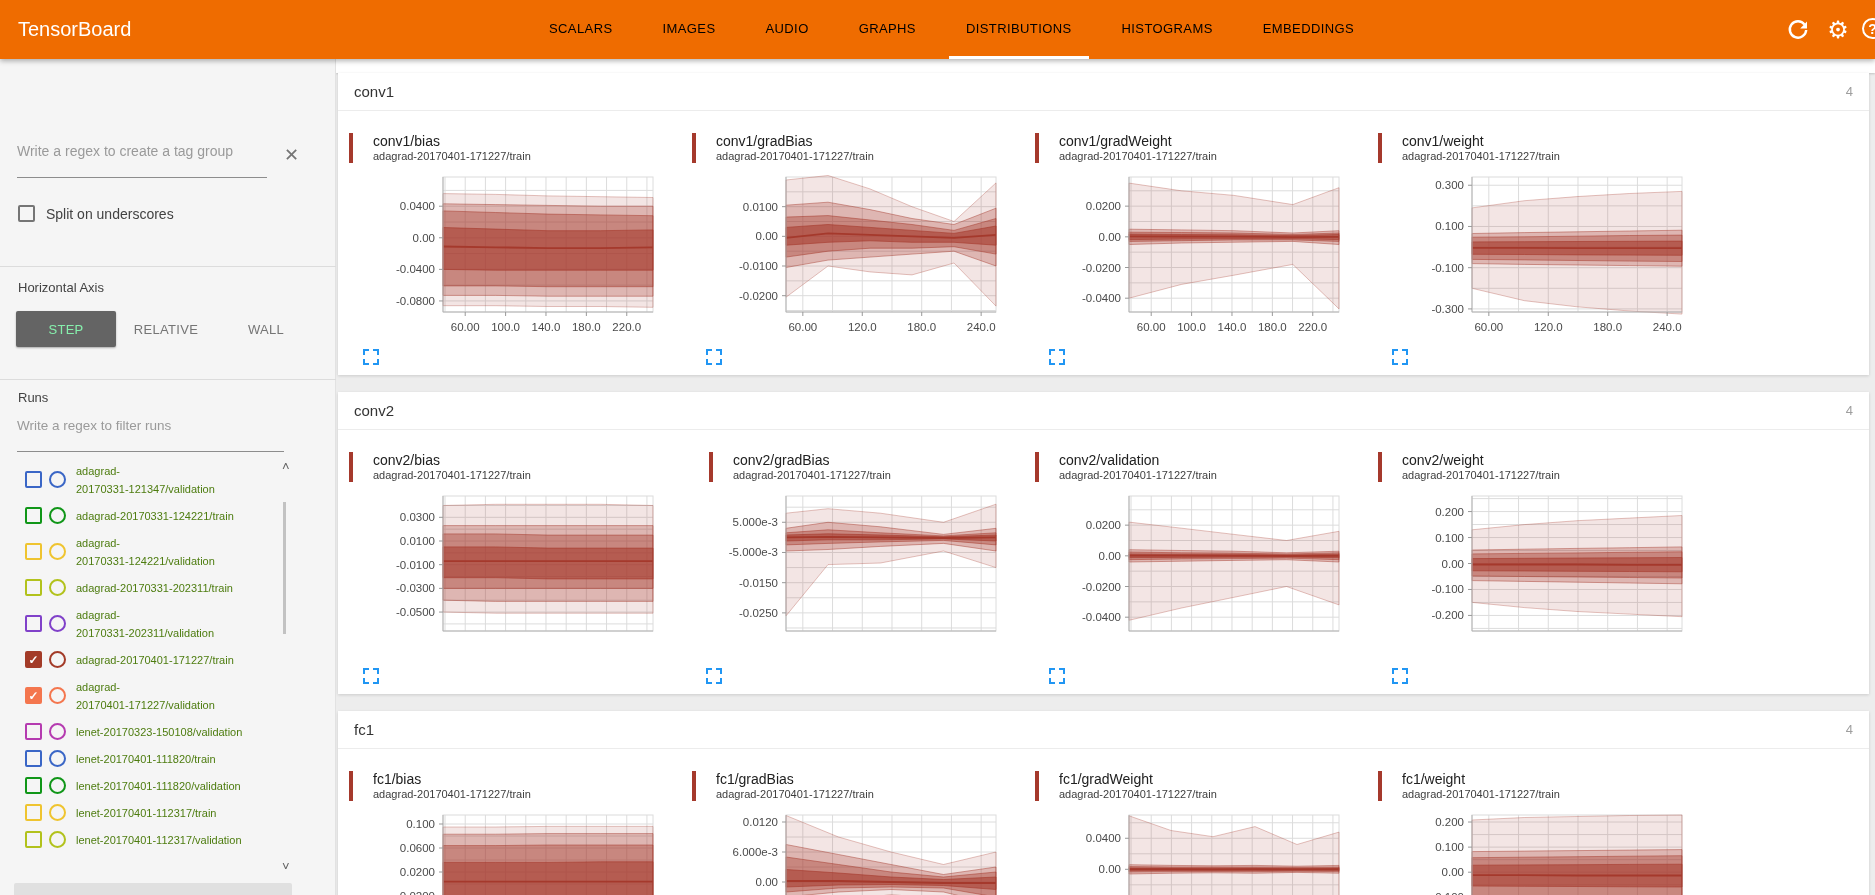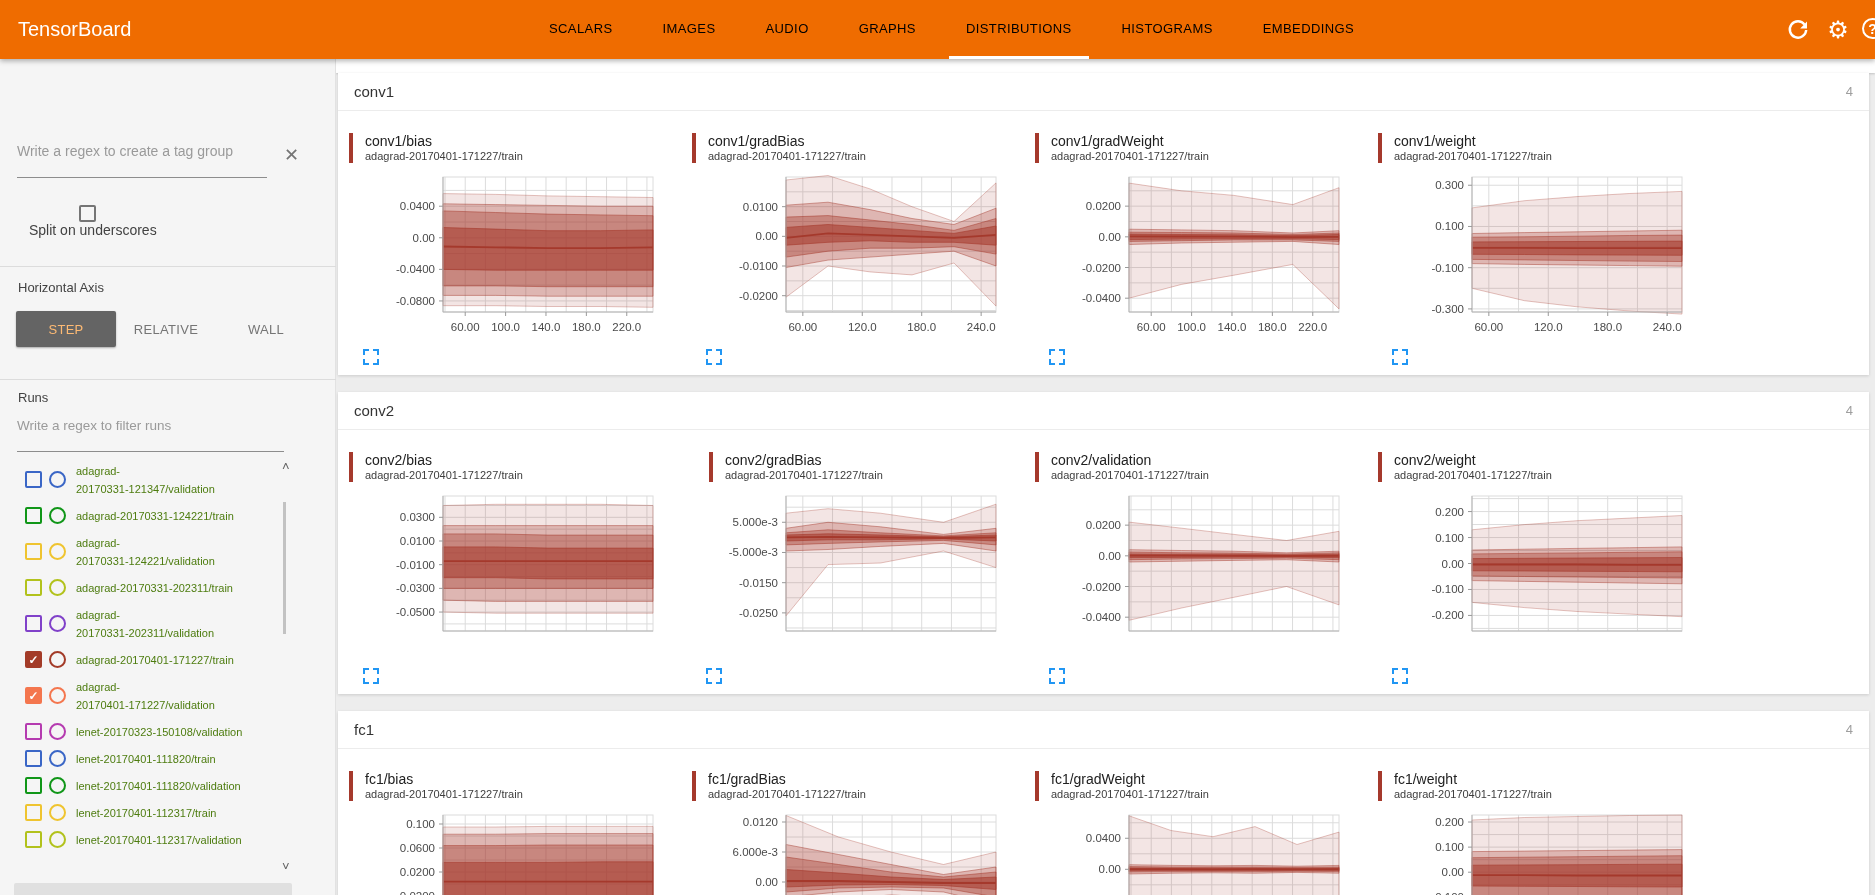--- a/index.html
+++ b/index.html
@@ -22,29 +22,29 @@
                font-size:14px; font-weight:bold; text-align:center; line-height:18px; }
 
   
   #sidebar { position:absolute; top:59px; left:0; width:336px; height:836px; background:#f5f5f5;
              border-right:1px solid #e2e2e2; }
   .underline-input { border:0; outline:0; background:transparent; border-bottom:1px solid #8d8d8d;
              font-size:14px; font-family:inherit; color:#424242; padding:4px 0 18px 0; }
   .underline-input::placeholder { color:#9a9a9a; }
   #tag-input { position:absolute; left:17px; top:80px; width:250px; }
   #tag-clear { position:absolute; left:284px; top:85px; font-size:18px; color:#757575; cursor:pointer; }
-  #split-row { position:absolute; left:18px; top:146px; display:flex; align-items:center; cursor:pointer;flex-direction:column; }
+  #split-row { position:absolute; left:18px; top:146px; display:flex; align-items:center; cursor:pointer; }
   .cb { width:17px; height:17px; border:2px solid #757575; border-radius:2px; background:transparent; }
   #split-row .label { margin-left:11px; font-size:14px; color:#424242; }
   .divider { position:absolute; left:0; width:336px; height:1px; background:#dcdcdc; }
   #hx-label { position:absolute; left:18px; top:221px; font-size:13px; color:#424242; }
   #axis-buttons { position:absolute; left:16px; top:252px; width:300px; display:flex; }
   .axis-btn { flex:1; height:36px; display:flex; align-items:center; justify-content:center;
               font-size:13px; letter-spacing:.3px; color:#757575; cursor:pointer; border-radius:2px; }
-  .axis-btn.active { background:#646464; color:#fdba74; box-shadow:0 1px 2px rgba(0,0,0,.3); }
+  .axis-btn.active { background:#646464; color:#86efac; box-shadow:0 1px 2px rgba(0,0,0,.3); }
   #runs-label { position:absolute; left:18px; top:331px; font-size:13px; color:#424242; }
   #runs-filter { position:absolute; left:17px; top:355px; width:267px; font-size:13.5px; }
   #run-list { position:absolute; left:0; top:398px; width:310px; height:428px; overflow:hidden; padding-left:25px; }
   .run-row { display:flex; align-items:center; padding:4.5px 0; cursor:pointer; }
   .run-cb { width:17px; height:17px; border-radius:2px; flex:0 0 auto; border:2px solid;
             display:flex; align-items:center; justify-content:center; font-size:12px; font-weight:bold; color:#fff; }
   .run-radio { width:17px; height:17px; border-radius:50%; border:2px solid; flex:0 0 auto; margin-left:7px; }
   .run-name { margin-left:10px; font-size:11px; line-height:18px; color:#4d7c0f; white-space:nowrap; }
   .run-name.wrap { white-space:normal; }
   #chev-up { position:absolute; left:282px; top:400px; color:#616161; font-size:13px; cursor:pointer; }
@@ -57,21 +57,21 @@
   
   #main { position:absolute; top:59px; left:336px; width:1539px; height:836px; background:#ededed; overflow:hidden; }
   #main-top-strip { height:14px; background:#fff; box-shadow:0 1px 2px rgba(0,0,0,.18); }
   .card { margin:0 6px 17px 2px; background:#fff; box-shadow:0 1px 3px rgba(0,0,0,.14); }
   .card-header { height:38px; display:flex; align-items:center; padding:0 16px;
                  border-bottom:1px solid #ececec; cursor:pointer; }
   .card-title { font-size:15px; color:#333; }
   .card-badge { margin-left:auto; font-size:13px; color:#9e9e9e; }
   .charts-row { display:flex; padding:22px 0 10px 9px; }
   .tile { width:330px; margin-right:13px; flex:0 0 auto; }
-  .tag-head { border-left:4px solid #a5392c; padding-left:12px; margin-left:2px; }
+  .tag-head { border-left:4px solid #a5392c; padding-left:20px; margin-left:2px; }
   .tag-title { font-size:14px; line-height:16px; color:#212121; }
   .tag-sub { font-size:11px; line-height:14px; color:#3d3d3d; }
   .chart-svg { display:block; margin:6px 0 0 6px; }
   .expand-btn { display:block; width:16px; height:16px; margin:2px 0 0 16px; cursor:pointer; }
   text { font-family:"Liberation Sans", sans-serif; }
 </style>
 </head>
 <body>
 
 <div id="header">

